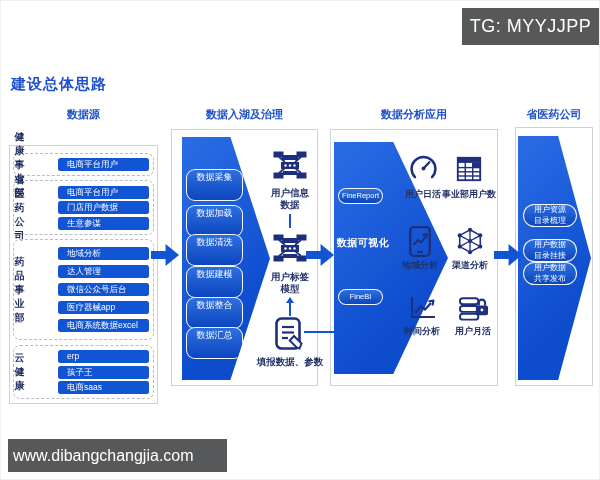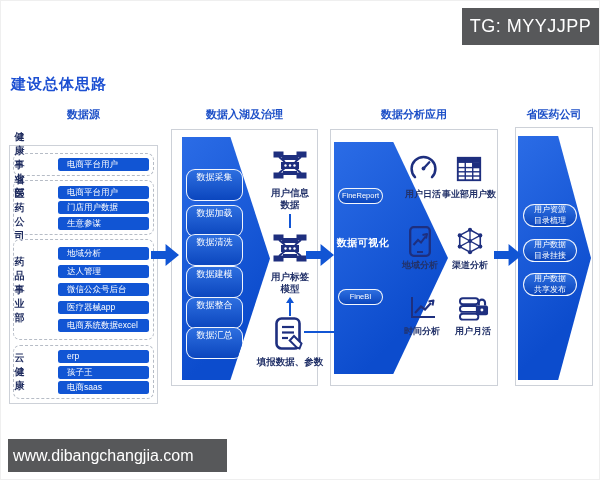--- a/index.html
+++ b/index.html
@@ -276,21 +276,21 @@
   </div>
 
   <div class="box" id="box-share">
     <div class="pent pent-a" id="pent-share">
       <div class="svc" style="top:68px;">
           <span>用户资源目录梳理</span>
         </div>
       <div class="svc" style="top:103px;">
           <span>用户数据目录挂接</span>
         </div>
-      <div class="svc" style="top:137px;">
+      <div class="svc" style="top:126px;">
           <span>用户数据共享发布</span>
         </div>
     </div>
   </div>
 
   <div class="flow-arrow" id="arrow-1"></div>
   <div class="flow-arrow" id="arrow-2"></div>
   <div class="flow-arrow" id="arrow-3"></div>
 
   <div class="badge" id="site-badge">

